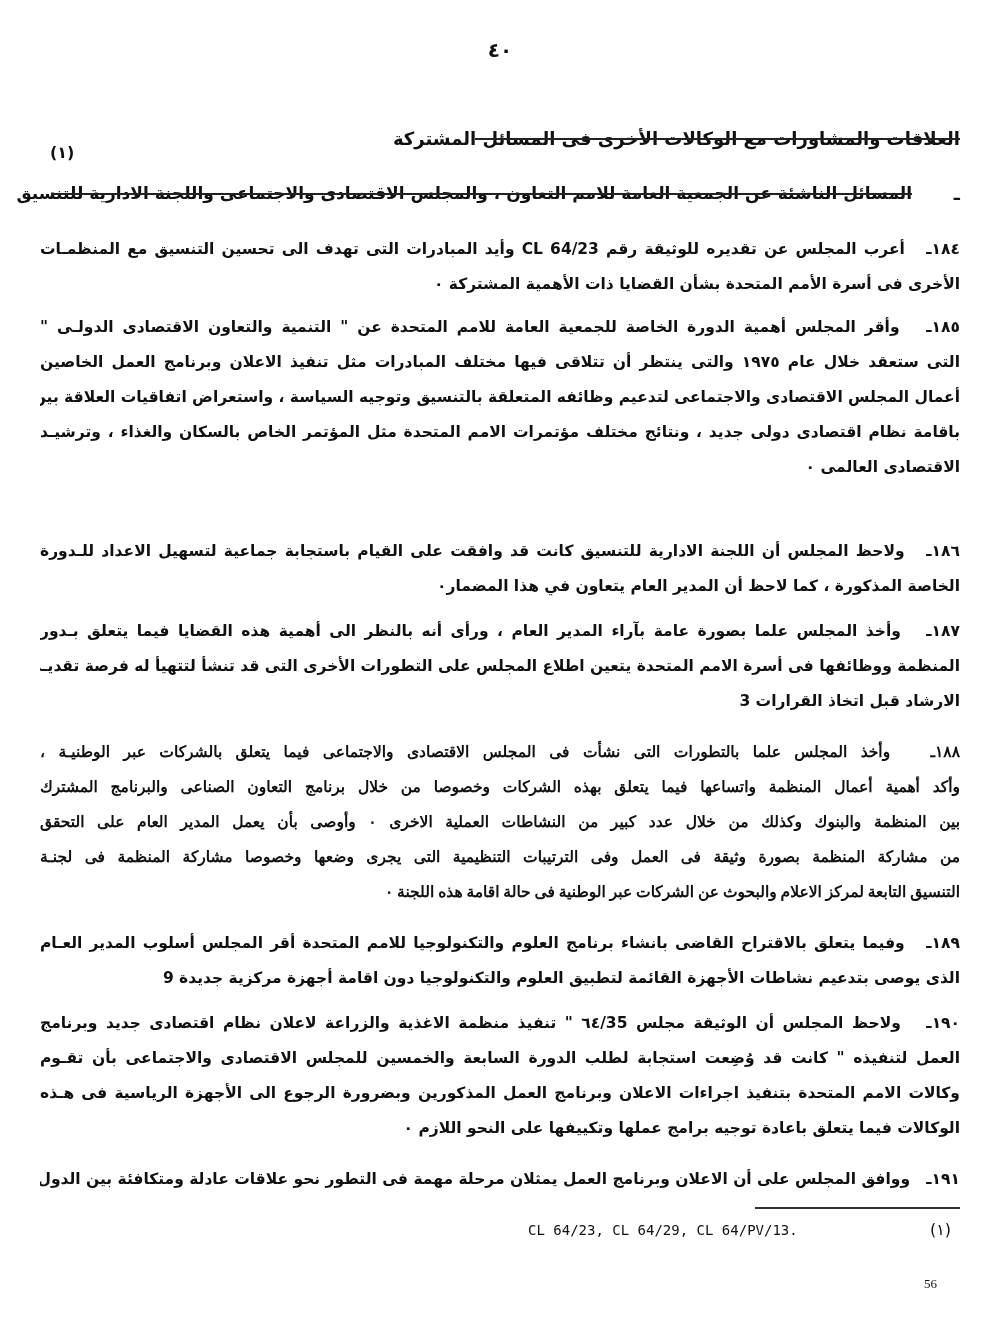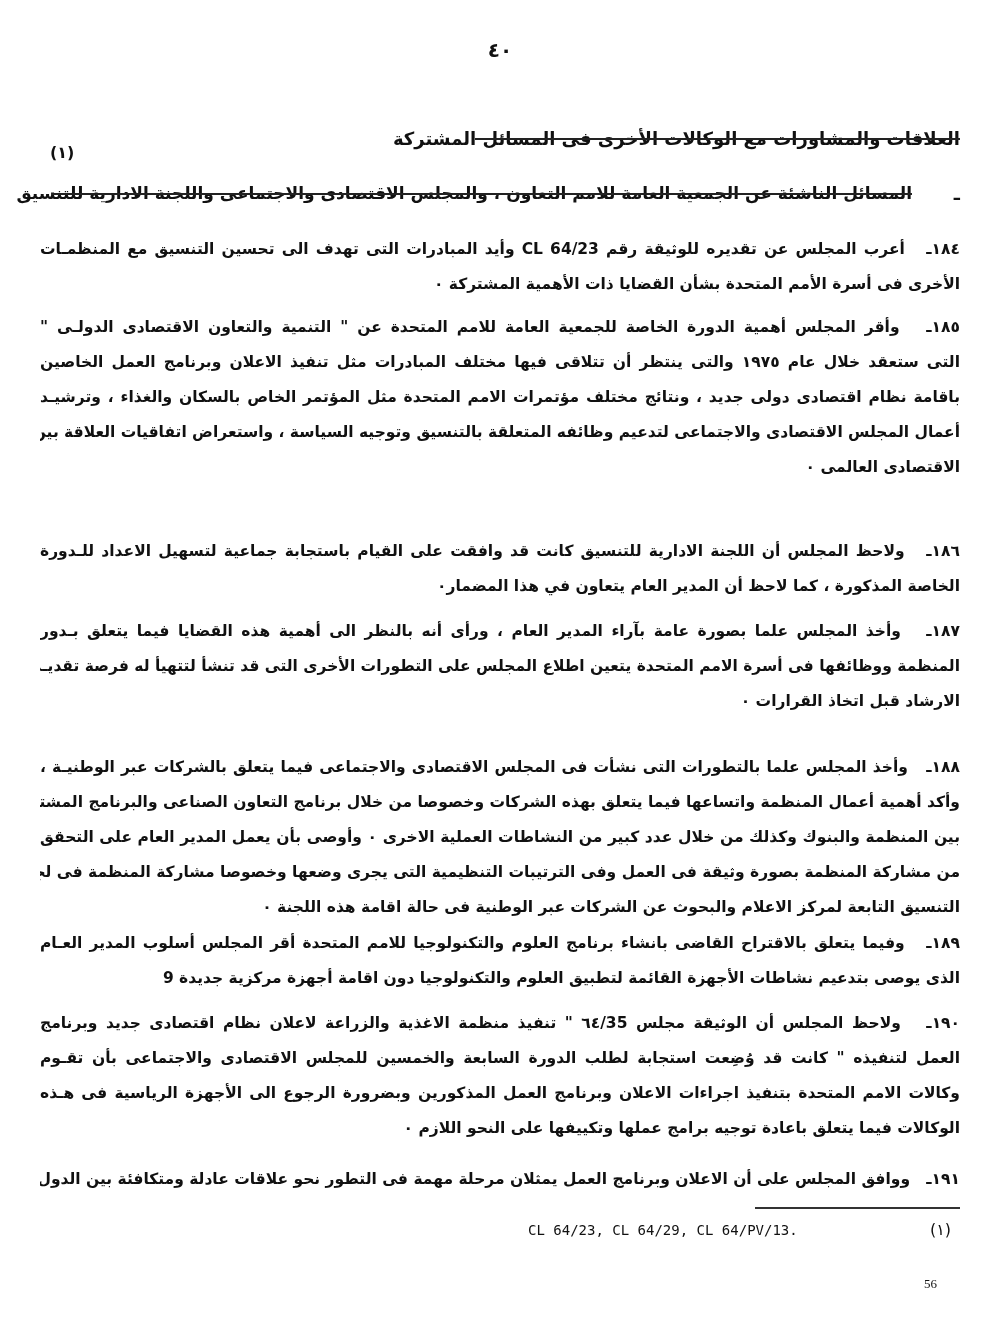--- a/index.html
+++ b/index.html
@@ -35,34 +35,34 @@
 <div class="rule-subtitle"></div>
 
 <div id="paras">
     <div class="para ar" style="top: 212px;">
       <div class="line"><span class="pnum">١٨٤ـ</span>&nbsp;&nbsp; <span>أعرب المجلس عن تقديره للوثيقة رقم CL 64/23 وأيد المبادرات التى تهدف الى تحسين التنسيق مع المنظمـات</span></div>
       <div class="line last"><span>الأخرى فى أسرة الأمم المتحدة بشأن القضايا ذات الأهمية المشتركة ٠</span></div>
     </div>
     <div class="para ar" style="top: 290px;">
       <div class="line"><span class="pnum">١٨٥ـ</span>&nbsp;&nbsp; <span>وأقر المجلس أهمية الدورة الخاصة للجمعية العامة للامم المتحدة عن " التنمية والتعاون الاقتصادى الدولـى "</span></div>
       <div class="line"><span>التى ستعقد خلال عام ١٩٧٥ والتى ينتظر أن تتلاقى فيها مختلف المبادرات مثل تنفيذ الاعلان وبرنامج العمل الخاصين</span></div>
+      <div class="line"><span>أعمال المجلس الاقتصادى والاجتماعى لتدعيم وظائفه المتعلقة بالتنسيق وتوجيه السياسة ، واستعراض اتفاقيات العلاقة بين</span></div>
       <div class="line"><span>باقامة نظام اقتصادى دولى جديد ، ونتائج مختلف مؤتمرات الامم المتحدة مثل المؤتمر الخاص بالسكان والغذاء ، وترشيـد</span></div>
-      <div class="line"><span>أعمال المجلس الاقتصادى والاجتماعى لتدعيم وظائفه المتعلقة بالتنسيق وتوجيه السياسة ، واستعراض اتفاقيات العلاقة بين</span></div>
       <div class="line last"><span>الاقتصادى العالمى ٠</span></div>
     </div>
     <div class="para ar" style="top: 514px;">
       <div class="line"><span class="pnum">١٨٦ـ</span>&nbsp;&nbsp; <span>ولاحظ المجلس أن اللجنة الادارية للتنسيق كانت قد وافقت على القيام باستجابة جماعية لتسهيل الاعداد للـدورة</span></div>
       <div class="line last"><span>الخاصة المذكورة ، كما لاحظ أن المدير العام يتعاون في هذا المضمار٠</span></div>
     </div>
     <div class="para ar" style="top: 594px;">
       <div class="line"><span class="pnum">١٨٧ـ</span>&nbsp;&nbsp; <span>وأخذ المجلس علما بصورة عامة بآراء المدير العام ، ورأى أنه بالنظر الى أهمية هذه القضايا فيما يتعلق بـدور</span></div>
       <div class="line"><span>المنظمة ووظائفها فى أسرة الامم المتحدة يتعين اطلاع المجلس على التطورات الأخرى التى قد تنشأ لتتهيأ له فرصة تقديـم</span></div>
-      <div class="line last"><span>الارشاد قبل اتخاذ القرارات ٠</span></div>
+      <div class="line last"><span>الارشاد قبل اتخاذ القرارات 3</span></div>
     </div>
-    <div class="para ar" style="top: 730px;">
+    <div class="para ar" style="top: 714px; font-family: Liberation Serif, serif;">
       <div class="line"><span class="pnum">١٨٨ـ</span>&nbsp;&nbsp; <span>وأخذ المجلس علما بالتطورات التى نشأت فى المجلس الاقتصادى والاجتماعى فيما يتعلق بالشركات عبر الوطنيـة ،</span></div>
       <div class="line"><span>وأكد أهمية أعمال المنظمة واتساعها فيما يتعلق بهذه الشركات وخصوصا من خلال برنامج التعاون الصناعى والبرنامج المشترك</span></div>
       <div class="line"><span>بين المنظمة والبنوك وكذلك من خلال عدد كبير من النشاطات العملية الاخرى ٠ وأوصى بأن يعمل المدير العام على التحقق</span></div>
       <div class="line"><span>من مشاركة المنظمة بصورة وثيقة فى العمل وفى الترتيبات التنظيمية التى يجرى وضعها وخصوصا مشاركة المنظمة فى لجنـة</span></div>
       <div class="line last"><span>التنسيق التابعة لمركز الاعلام والبحوث عن الشركات عبر الوطنية فى حالة اقامة هذه اللجنة ٠</span></div>
     </div>
     <div class="para ar" style="top: 906px;">
       <div class="line"><span class="pnum">١٨٩ـ</span>&nbsp;&nbsp; <span>وفيما يتعلق بالاقتراح القاضى بانشاء برنامج العلوم والتكنولوجيا للامم المتحدة أقر المجلس أسلوب المدير العـام</span></div>
       <div class="line last"><span>الذى يوصى بتدعيم نشاطات الأجهزة القائمة لتطبيق العلوم والتكنولوجيا دون اقامة أجهزة مركزية جديدة 9</span></div>
     </div>

